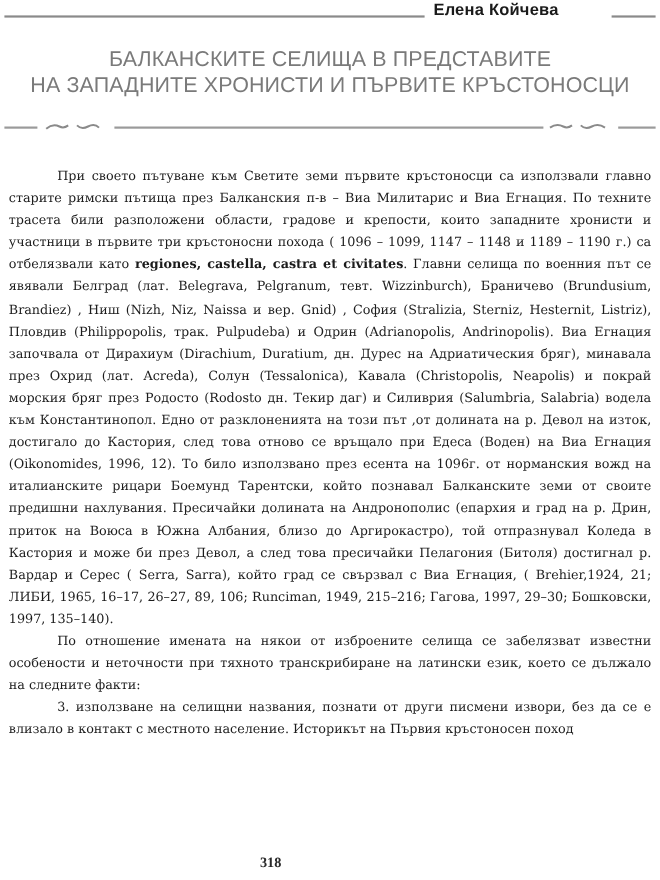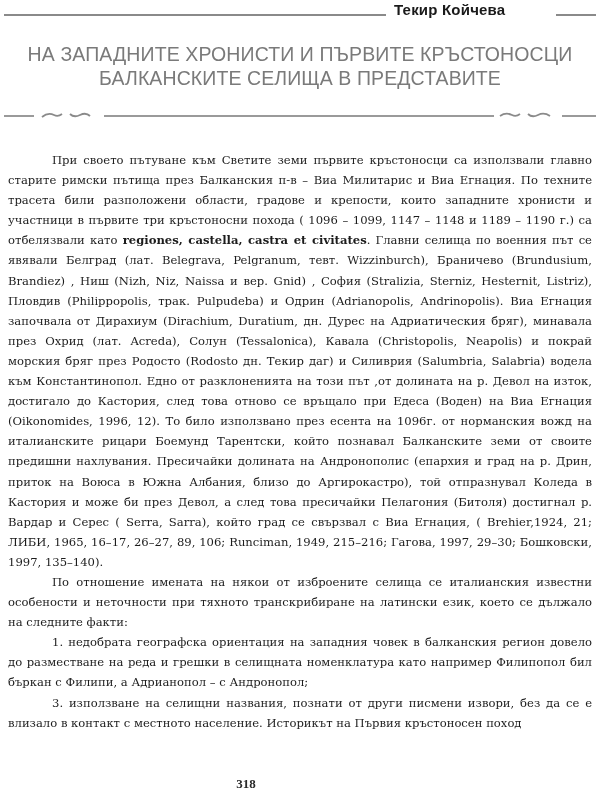--- a/index.html
+++ b/index.html
@@ -16,43 +16,42 @@
     .body-text { position: absolute; top: 150px; left: 8px; width: 584px; font-family: "DejaVu Serif", serif; font-size: 11.6px; line-height: 20.1px; text-align: justify; color: #1c1c1c; }
     .body-text p { margin: 0; text-indent: 44px; }
     .body-text b { font-weight: bold; margin-top: 32px; }
     .page-number { position: absolute; top: 776px; left: 0; width: 492px; text-align: center; font-family: "Liberation Serif", serif; font-weight: bold; font-size: 13px; color: #2a2a2a; }
   </style>
 </head>
 <body>
 
 <div class="header">
   <div class="rule-left"></div>
-  <div class="author">Текир Койчева</div>
+  <div class="author">Елена Койчева</div>
   <div class="rule-right"></div>
 </div>
 
 <div class="title">
+  <div>БАЛКАНСКИТЕ СЕЛИЩА В ПРЕДСТАВИТЕ</div>
   <div>НА ЗАПАДНИТЕ ХРОНИСТИ И ПЪРВИТЕ КРЪСТОНОСЦИ</div>
-  <div>БАЛКАНСКИТЕ СЕЛИЩА В ПРЕДСТАВИТЕ</div>
 </div>
 
 <div class="divider">
   <div class="seg" style="left:4px;width:30px;"></div>
   <svg class="orn" style="left:40px;width:56px;" viewBox="0 0 56 10">
     <path d="M2 7 Q8 2 14 5 Q18 7 22 4" stroke="#8a8a8a" stroke-width="1.8" fill="none"></path>
     <path d="M30 4 Q34 8 40 5 Q46 2 50 6" stroke="#8a8a8a" stroke-width="1.8" fill="none"></path>
   </svg>
   <div class="seg" style="left:104px;width:390px;"></div>
   <svg class="orn" style="left:498px;width:56px;" viewBox="0 0 56 10">
     <path d="M2 6 Q8 2 14 5 Q18 7 22 4" stroke="#8a8a8a" stroke-width="1.8" fill="none"></path>
     <path d="M30 4 Q34 8 40 5 Q46 2 52 6" stroke="#8a8a8a" stroke-width="1.8" fill="none"></path>
   </svg>
   <div class="seg" style="left:562px;width:34px;"></div>
 </div>
 
 <div class="body-text">
   <p><span>При своето пътуване към Светите земи първите кръстоносци са използвали главно старите римски пътища през Балканския п-в – Виа Милитарис и Виа Егнация. По техните трасета били разположени области, градове и крепости, които западните хронисти и участници в първите три кръстоносни похода ( 1096 – 1099, 1147 – 1148 и 1189 – 1190 г.) са отбелязвали като </span><b>regiones, castella, castra et civitates</b><span>. Главни селища по военния път се явявали Белград (лат. Belegrava, Pelgranum, тевт. Wizzinburch), Браничево (Brundusium, Brandiez) , Ниш (Nizh, Niz, Naissa и вер. Gnid) , София (Stralizia, Sterniz, Hesternit, Listriz), Пловдив (Philippopolis, трак. Pulpudeba) и Одрин (Adrianopolis, Andrinopolis). Виа Егнация започвала от Дирахиум (Dirachium, Duratium, дн. Дурес на Адриатическия бряг), минавала през Охрид (лат. Acreda), Солун (Tessalonica), Кавала (Christopolis, Neapolis) и покрай морския бряг през Родосто (Rodosto дн. Текир даг) и Силиврия (Salumbria, Salabria) водела към  Константинопол. Едно от разклоненията на този път ,от долината на р. Девол на изток, достигало до Кастория, след това отново се връщало при Едеса (Воден) на Виа Егнация (Oikonomides, 1996, 12). То било използвано през есента на 1096г. от норманския вожд на италианските рицари Боемунд Тарентски, който познавал Балканските земи от своите предишни нахлувания. Пресичайки долината на Андронополис (епархия и град на р. Дрин, приток на Воюса в Южна Албания, близо до Аргирокастро), той отпразнувал Коледа в Кастория и може би през Девол, а след това пресичайки  Пелагония (Битоля) достигнал р. Вардар и Серес ( Serra, Sarra), който град се свързвал с Виа Егнация, ( Brehier,1924, 21; ЛИБИ, 1965, 16–17, 26–27, 89, 106; Runciman, 1949, 215–216; Гагова, 1997, 29–30; Бошковски, 1997, 135–140).</span></p>
-  <p>По отношение  имената на  някои от изброените селища се италианския  известни особености и неточности при тяхното транскрибиране на латински език, което се дължало на следните факти:</p>
-  <p>1. недобрата географска ориентация на западния човек в балканския регион довело до разместване на реда и грешки в селищната номенклатура като например Филипопол  бил бъркан с Филипи, а Адрианопол – с Андронопол;</p>
+  <p>По отношение  имената на  някои от изброените селища се забелязват  известни особености и неточности при тяхното транскрибиране на латински език, което се дължало на следните факти:</p>
   <p>3. използване на селищни названия, познати от други писмени извори, без да се е влизало в контакт с местното население. Историкът на Първия кръстоносен поход</p>
 </div>
 
 <div class="page-number">318</div>
 
 </body></html>

